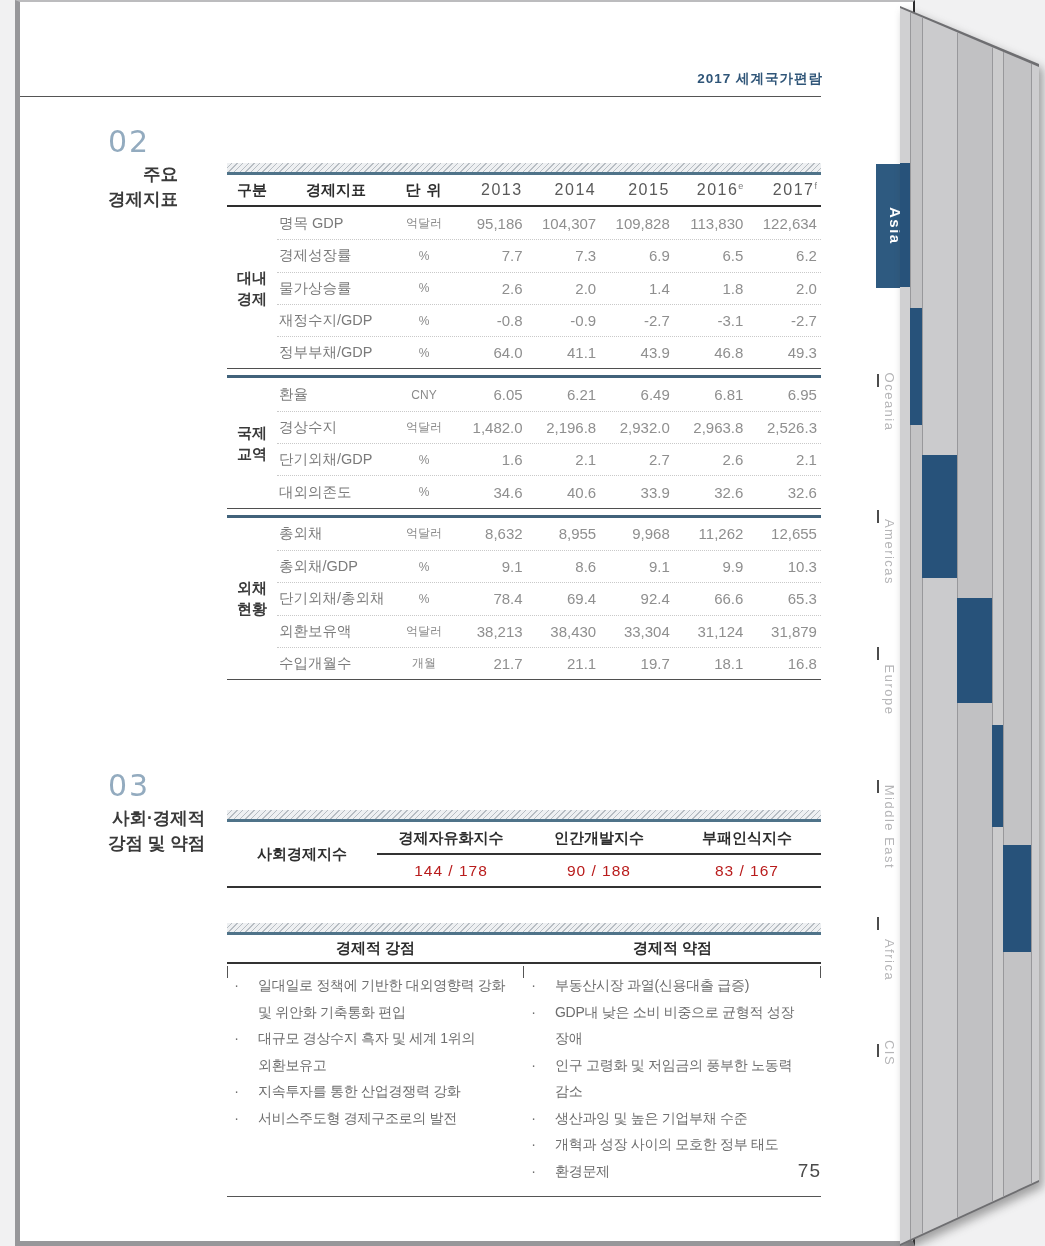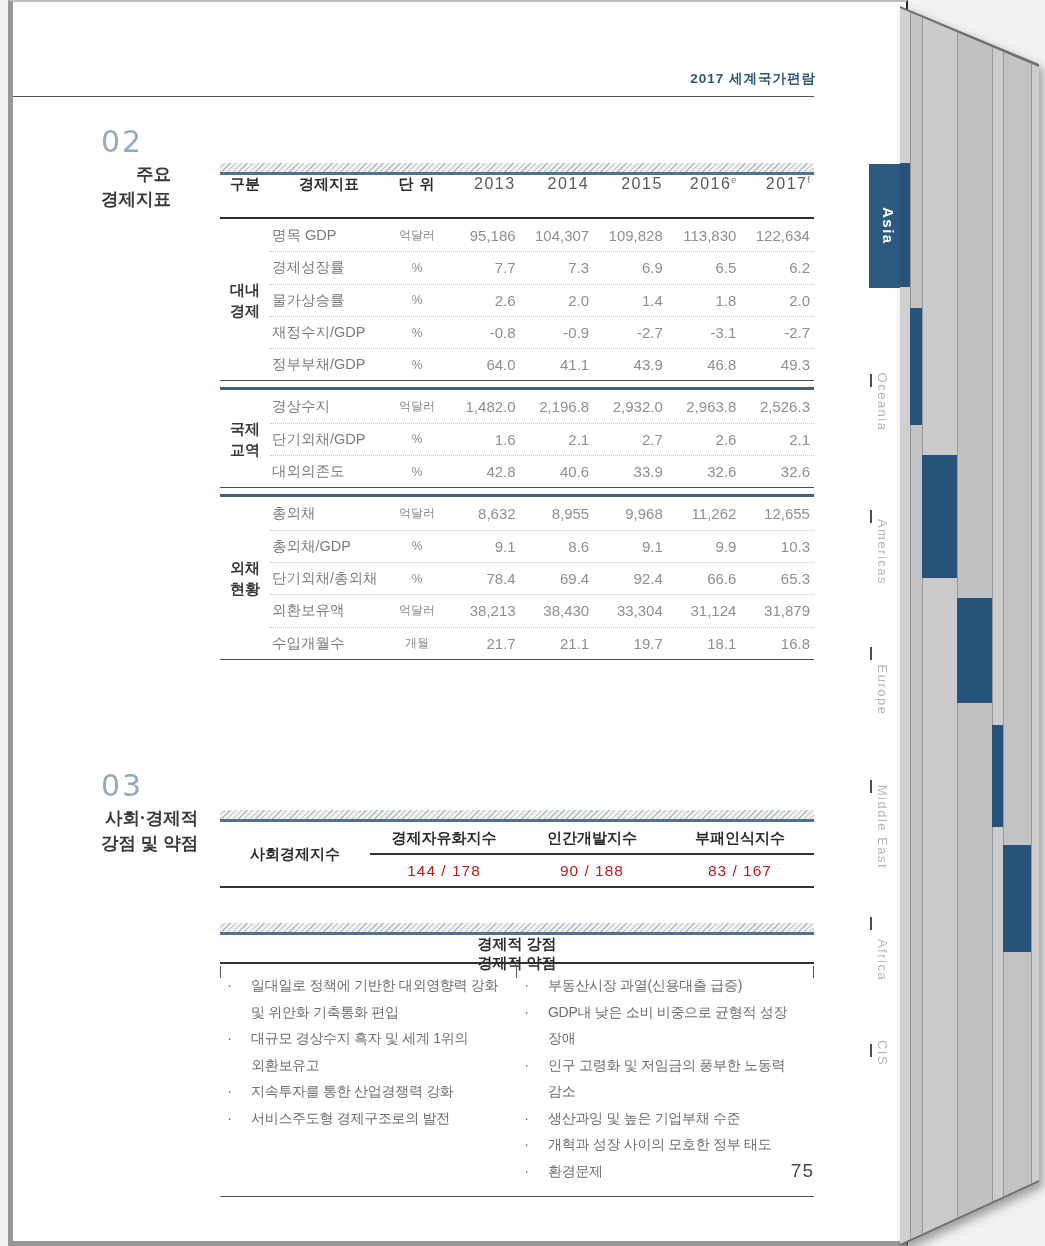--- a/index.html
+++ b/index.html
@@ -6,76 +6,76 @@
     --accent-blue:#2e5a80;
     --mark-blue:#27527a;
     --slate-rule:#4f7389;
     --header-blue:#2f5578;
   }
   *{margin:0;padding:0;box-sizing:border-box;}
   body{font-family:"Liberation Sans","DejaVu Sans",sans-serif;background:#e9e9ea;}
   .stage{position:relative;width:1045px;height:1246px;background:#f1f1f2;overflow:hidden;}
 
   
-  .page{position:absolute;left:8px;top:0;width:900px;height:1246px;background:#fff;
+  .page{position:absolute;left:15px;top:0;width:900px;height:1246px;background:#fff;
         border-left:5px solid #97979a;border-top:2px solid #bcbcbe;border-bottom:5px solid #97979a;
         border-right:2px solid #2b2b2d;}
 
   
   .doc-title{position:absolute;top:68px;right:90px;font-size:13.5px;font-weight:bold;
              color:var(--header-blue);letter-spacing:1px;}
   .doc-rule{position:absolute;top:94px;left:0;width:801px;height:1px;background:#555;}
 
   
   .secnum{position:absolute;left:88px;font-size:30px;color:#93abbf;letter-spacing:2px;
           font-family:"DejaVu Sans",sans-serif;font-weight:400;}
   .sectitle{position:absolute;left:88px;font-size:17.5px;font-weight:600;color:#3a3a3a;line-height:25px;text-align:right;}
 
   
   .hatch{height:12px;background:repeating-linear-gradient(135deg,#eef0f2 0 3px,#b7bdc3 3px 4px);
          border-bottom:3px solid var(--slate-rule);}
 
   
   .maintable{position:absolute;left:207px;top:161px;width:594px;}
-  .header-row{display:flex;height:44px;align-items:flex-start;border-bottom:2px solid #2e2e2e;
+  .header-row{display:flex;height:32px;align-items:center;border-bottom:2px solid #2e2e2e;
               font-weight:bold;font-size:15px;color:#2d2d2d;}
   .c-group{width:50px;text-align:center;}
   .c-ind{width:118px;text-align:center;}
   .c-unit{width:58px;text-align:center;letter-spacing:1px;}
   .c-year{flex:1;text-align:right;padding-right:4px;font-size:16px;font-weight:500;
           color:#595959;letter-spacing:1.5px;}
   .c-year sup{font-size:9px;color:#7a7a7a;letter-spacing:0;}
   .group{display:flex;border-bottom:1px solid #4f4f4f;}
   .group + .group{margin-top:6px;border-top:3px solid #41627a;}
   .group-label{width:50px;display:flex;flex-direction:column;justify-content:center;align-items:center;
                font-weight:bold;font-size:15px;color:#3a3a3a;line-height:1.4;}
   .rows{flex:1;display:flex;flex-direction:column;}
   .t-row{display:flex;height:32.3px;align-items:center;}
-  .t-row + .t-row{border-top:1px dotted #c9c9c9;justify-content:flex-end;}
+  .t-row + .t-row{border-top:1px dotted #c9c9c9;}
   .t-ind{width:118px;text-align:left;padding-left:2px;font-size:14.5px;color:#7b7b7b;}
   .t-unit{width:58px;text-align:center;font-size:12px;color:#8a8a8a;}
   .t-val{flex:1;text-align:right;padding-right:4px;font-size:15px;color:#8f8f8f;}
 
   
   .idx{position:absolute;left:207px;top:808px;width:594px;}
   .idx-body{display:flex;border-bottom:2px solid #333;}
   .idx-label{width:150px;display:flex;align-items:center;justify-content:center;
              font-size:15px;font-weight:bold;color:#2e2e2e;}
   .idx-cols{flex:1;}
   .idx-hrow{display:flex;border-bottom:2px solid #333;}
   .idx-vrow{display:flex;}
   .idx-h{width:33.333%;height:31px;line-height:31px;text-align:center;font-weight:bold;
          font-size:15px;color:#2d2d2d;}
   .idx-v{width:33.333%;height:31px;line-height:31px;text-align:center;font-size:15.5px;
          color:#b91c1c;letter-spacing:1px;}
 
   
   .sw{position:absolute;left:207px;top:921px;width:594px;}
   .sw-inner{position:relative;}
-  .sw-heads{display:flex;height:29px;align-items:center;border-bottom:2px solid #333;flex-direction:column;}
+  .sw-heads{display:flex;height:29px;align-items:center;border-bottom:2px solid #333;}
   .sw-head{width:50%;text-align:center;font-weight:bold;font-size:15px;color:#2c2c2c;}
   .sw-tick{position:absolute;top:31px;width:1px;height:12px;background:#555;}
   .sw-body{display:flex;border-bottom:1px solid #555;min-height:181px;}
   .sw-col{width:50%;padding:8px 8px 12px 3px;}
   .sw-item{display:flex;font-size:14px;color:#6e6e6e;line-height:26.5px;
            letter-spacing:-0.3px;word-break:keep-all;}
   .sw-dot{width:13px;flex:none;text-align:center;}
   .sw-text{flex:1;margin-left:15px;}
 
   .pageno{position:absolute;right:92px;top:1158px;font-size:19px;color:#4a4a4a;letter-spacing:1px;}
@@ -182,41 +182,50 @@
               </div>
             </div>
           </div>
           <div class="group">
             <div class="group-label">
               <span>국제</span>
               <span>교역</span>
             </div>
             <div class="rows">
               <div class="t-row">
+                <div class="t-ind">환율</div>
+                <div class="t-unit">CNY</div>
+                <div class="t-val">6.05</div>
+                <div class="t-val">6.21</div>
+                <div class="t-val">6.49</div>
+                <div class="t-val">6.81</div>
+                <div class="t-val">6.95</div>
+              </div>
+              <div class="t-row">
                 <div class="t-ind">경상수지</div>
                 <div class="t-unit">억달러</div>
                 <div class="t-val">1,482.0</div>
                 <div class="t-val">2,196.8</div>
                 <div class="t-val">2,932.0</div>
                 <div class="t-val">2,963.8</div>
                 <div class="t-val">2,526.3</div>
               </div>
               <div class="t-row">
                 <div class="t-ind">단기외채/GDP</div>
                 <div class="t-unit">%</div>
                 <div class="t-val">1.6</div>
                 <div class="t-val">2.1</div>
                 <div class="t-val">2.7</div>
                 <div class="t-val">2.6</div>
                 <div class="t-val">2.1</div>
               </div>
               <div class="t-row">
                 <div class="t-ind">대외의존도</div>
                 <div class="t-unit">%</div>
-                <div class="t-val">42.8</div>
+                <div class="t-val">34.6</div>
                 <div class="t-val">40.6</div>
                 <div class="t-val">33.9</div>
                 <div class="t-val">32.6</div>
                 <div class="t-val">32.6</div>
               </div>
             </div>
           </div>
           <div class="group">
             <div class="group-label">
               <span>외채</span>

